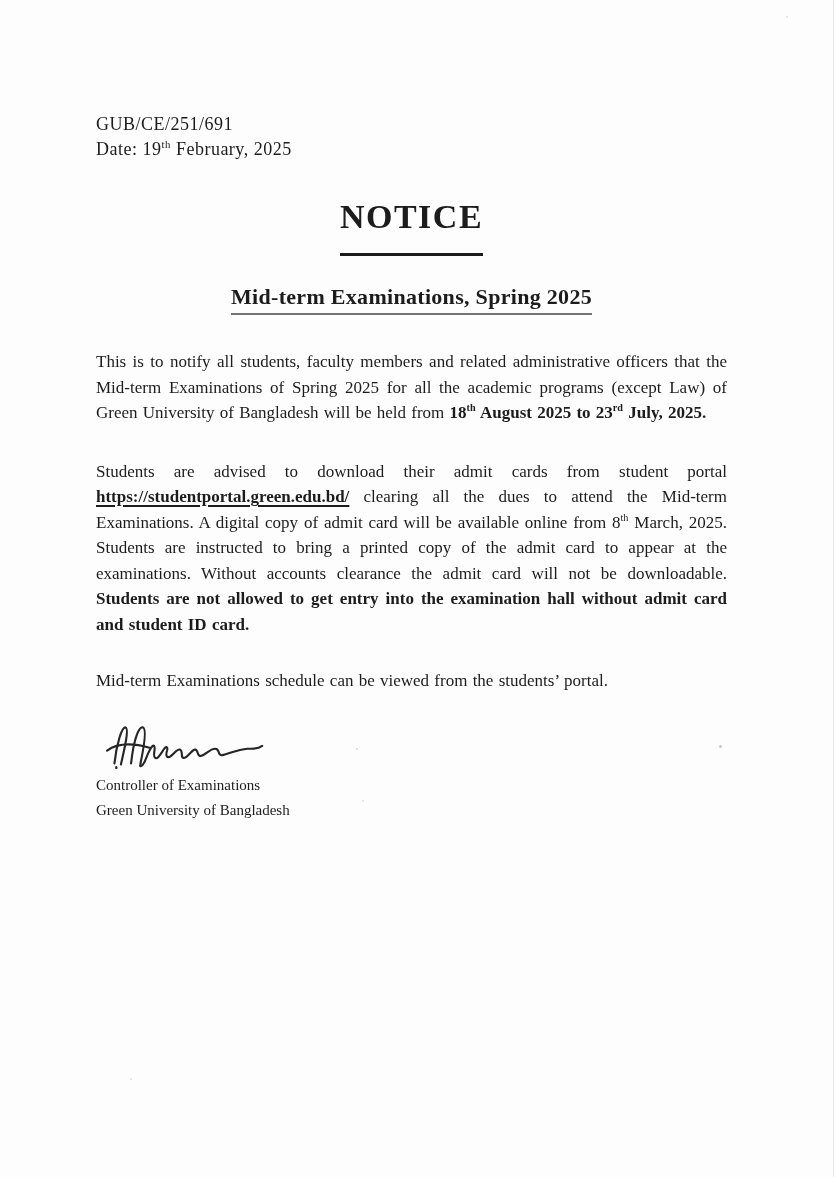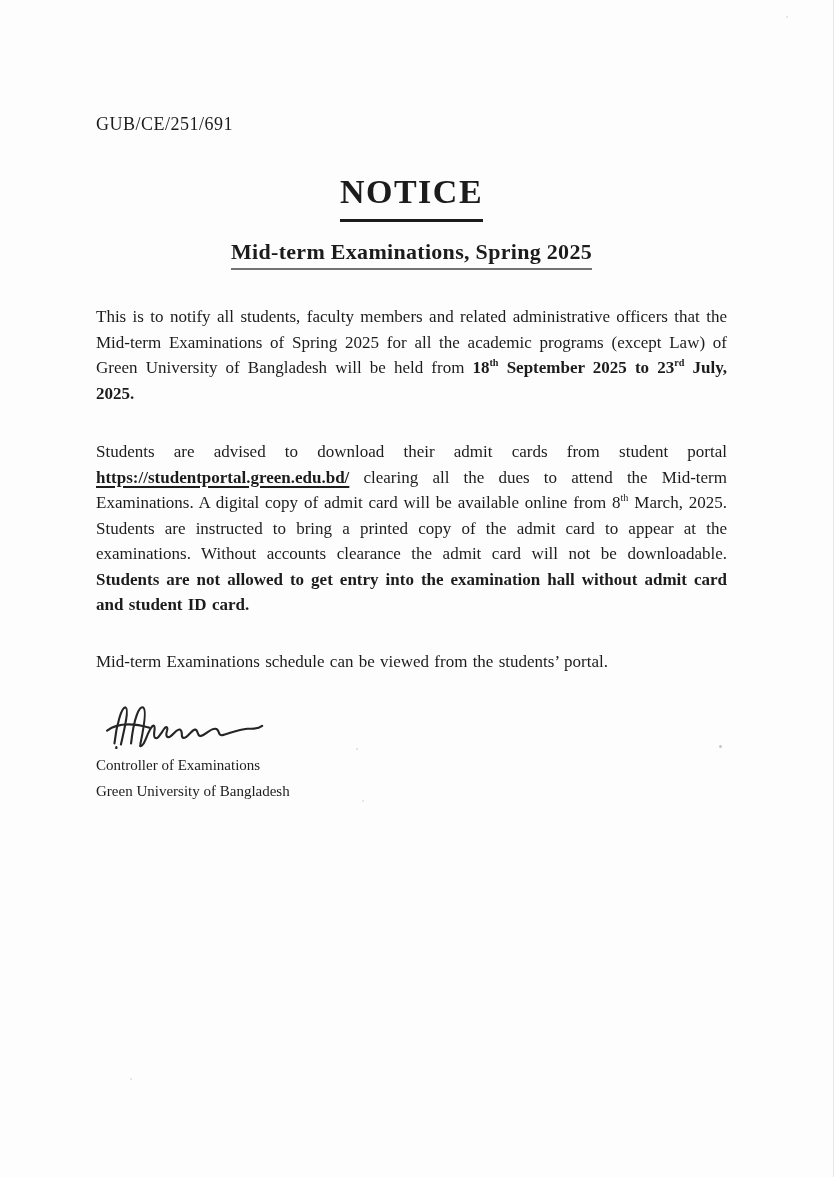--- a/index.html
+++ b/index.html
@@ -31,27 +31,27 @@
   sup {
     font-size: 60%;
     line-height: 0;
     vertical-align: super;
   }
   .center-wrap {
     text-align: center;
   }
   h1.notice-title {
     display: inline-block;
-    margin: 36px 0 0 0;
+    margin: 36px 0 11px 0;
     font-size: 34px;
     line-height: 38px;
     font-weight: bold;
     letter-spacing: 1.5px;
     border-bottom: 3px solid #1c1c1c;
-    padding-bottom: 8px;
+    padding-bottom: 17px;
   }
   h2.notice-subtitle {
     display: inline-block;
     margin: 16px 0 0 0;
     font-size: 22px;
     line-height: 28px;
     font-weight: bold;
     letter-spacing: 0.3px;
     border-bottom: 2px solid #737373;
     padding-bottom: 2px;
@@ -106,30 +106,31 @@
     background: #e7e7e7;
   }
 </style>
 </head>
 <body>
 
 <div class="page">
 
   <div class="ref-line">GUB/CE/251/691</div>
 
+  <div class="date-line"><span>Date: 19</span><sup>th</sup><span> February, 2025</span></div>
 
   <div class="center-wrap">
     <h1 class="notice-title">NOTICE</h1>
   </div>
 
   <div class="center-wrap">
     <h2 class="notice-subtitle">Mid-term Examinations, Spring 2025</h2>
   </div>
 
-  <p class="body-par p1"><span>This is to notify all students, faculty members and related administrative officers that the Mid-term Examinations of Spring 2025 for all the academic programs (except Law) of Green University of Bangladesh will be held from </span><span class="bold"><span>18</span><sup>th</sup><span> September 2025 to 23</span><sup>rd</sup><span> July, 2025.</span></span></p>
+  <p class="body-par p1"><span>This is to notify all students, faculty members and related administrative officers that the Mid-term Examinations of Spring 2025 for all the academic programs (except Law) of Green University of Bangladesh will be held from </span><span class="bold"><span>18</span><sup>th</sup><span> August 2025 to 23</span><sup>rd</sup><span> July, 2025.</span></span></p>
 
   <p class="body-par p2"><span>Students are advised to download their admit cards from student portal </span><span class="portal-url">https://studentportal.green.edu.bd/</span><span> clearing all the dues to attend the Mid-term Examinations. A digital copy of admit card will be available online from 8</span><sup>th</sup><span> March, 2025. Students are instructed to bring a printed copy of the admit card to appear at the examinations. Without accounts clearance the admit card will not be downloadable. </span><span class="bold">Students are not allowed to get entry into the examination hall without admit card and student ID card.</span></p>
 
   <p class="body-par p3">Mid-term Examinations schedule can be viewed from the students’ portal.</p>
 
   <div class="signature-block">
     <svg class="signature-img" viewBox="0 0 175 52" width="168" height="48" xmlns="http://www.w3.org/2000/svg">
       <g fill="none" stroke="#252525" stroke-width="2.3" stroke-linecap="round" stroke-linejoin="round">
         <path d="M10 46 C12 26 18 6 22 7 C26 8 21 30 17 47"></path>
         <path d="M12 50 L12 52"></path>

